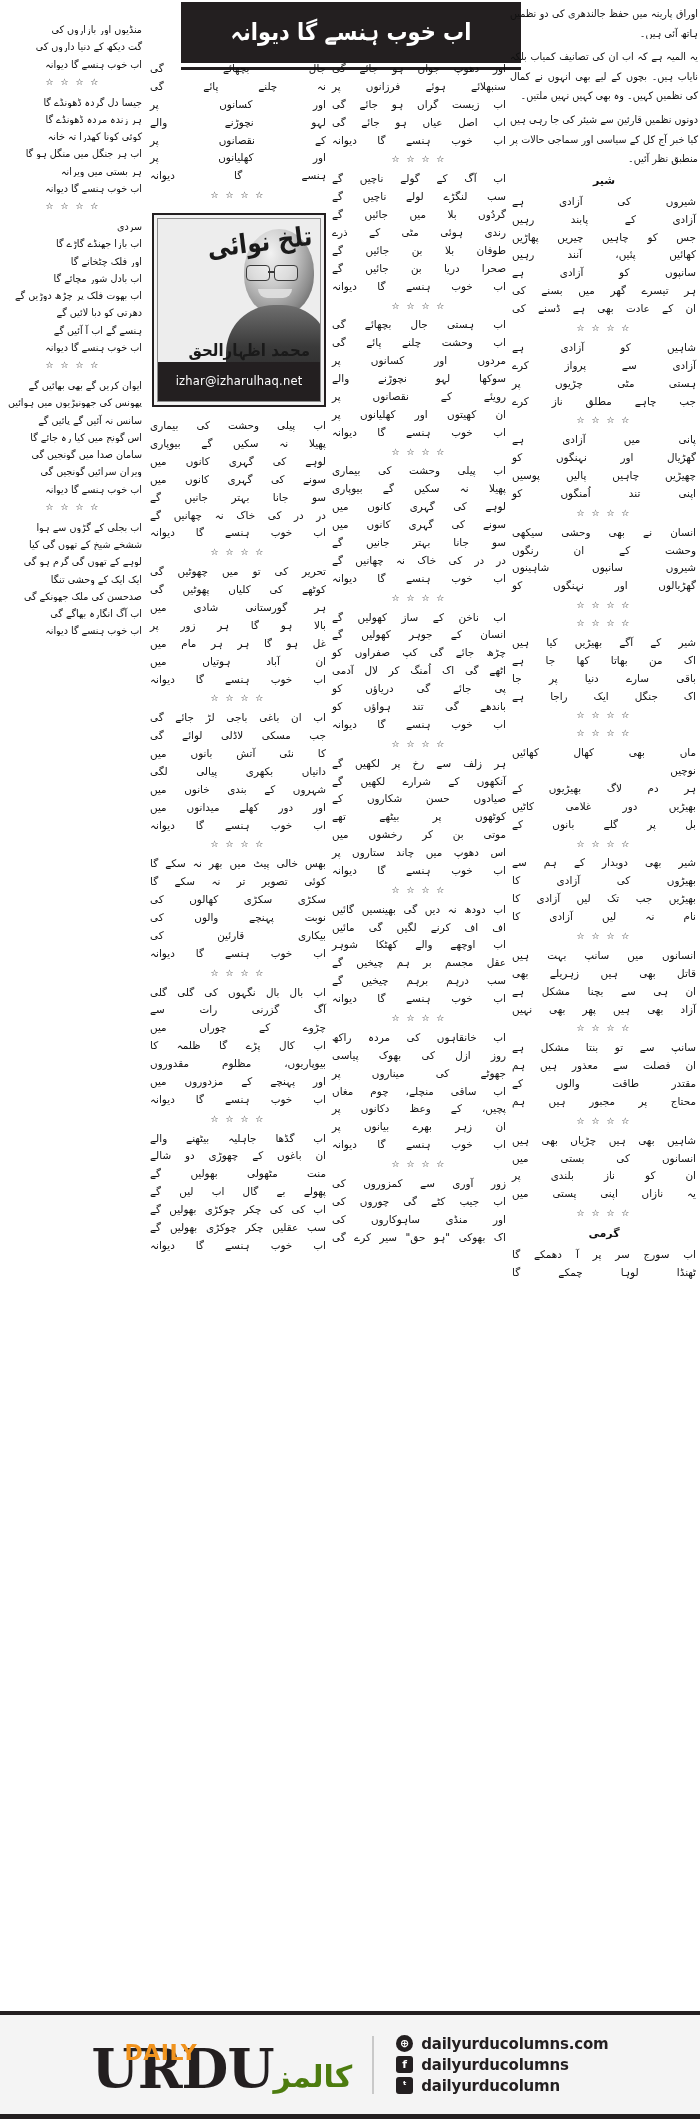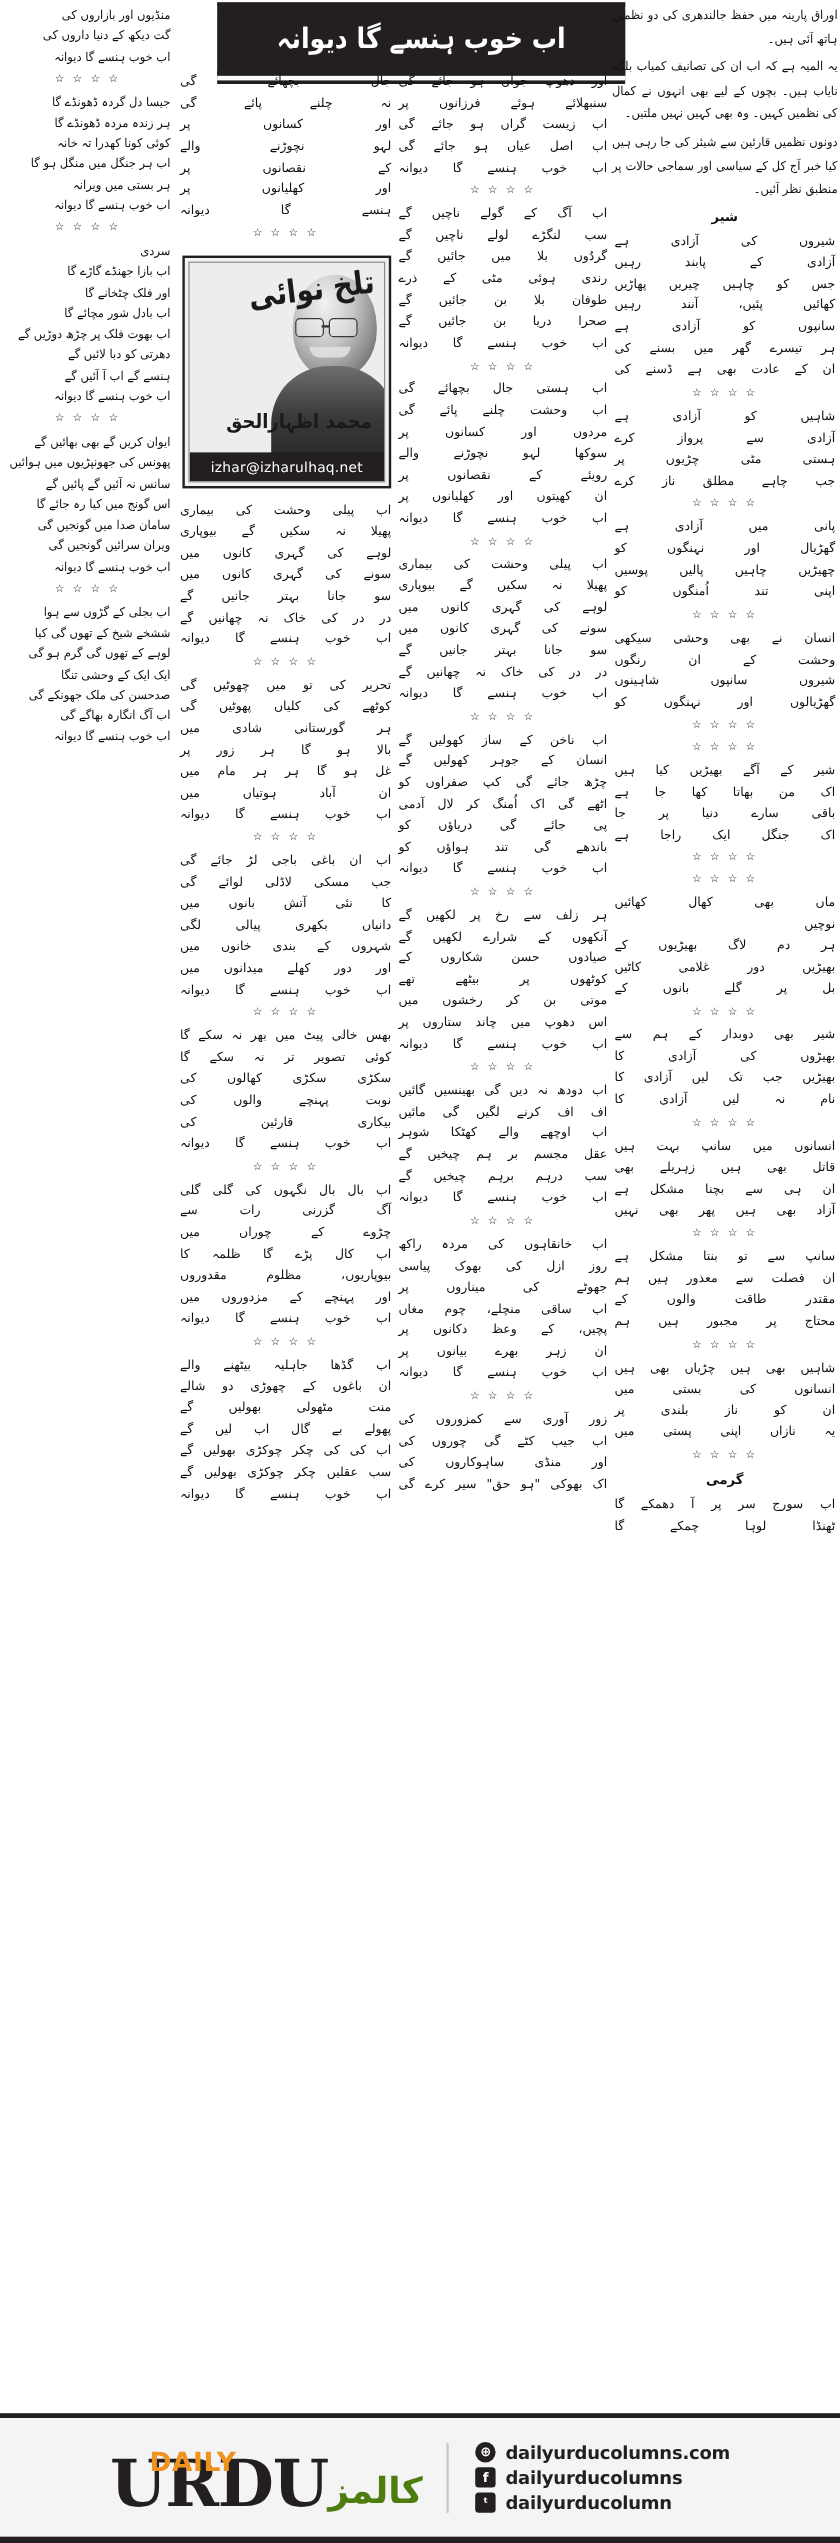--- a/index.html
+++ b/index.html
@@ -37,21 +37,21 @@
     font-size:9.2px;line-height:1.65;
   }
   #col1{right:2px;  width:188px;}
   #col2{right:192px;width:178px;}
   #col3{right:372px;width:180px;}
   #col4{right:556px;width:142px;}
 
   #col1{padding-top:4px;}
   #col2{padding-top:60px;}
   #col3{padding-top:60px;}
-  #col4{padding-top:4px;}
+  #col4{padding-top:20px;}
 
   
   .prose{
     font-size:9.6px;line-height:1.95;text-align:justify;
     direction:rtl;letter-spacing:0;
     margin:0 0 6px 0;
     transform:scaleY(1.06);
     transform-origin:top right;
   }
 
@@ -97,21 +97,21 @@
   .author-card .kicker{
     position:absolute;right:8px;top:12px;font-size:23px;font-weight:bold;
     direction:rtl;color:#1a1a1a;line-height:1;
     transform:rotate(-7deg) scaleY(1.15);
   }
   .author-card .aname{
     position:absolute;right:10px;top:120px;font-size:15px;font-weight:bold;
     direction:rtl;color:#1a1a1a;transform:scaleY(1.1);
   }
   .author-card .mail{
-    position:absolute;left:0;right:0;bottom:0;height:24px;background:#231f20;
+    position:absolute;left:0;right:0;bottom:0;height:39px;background:#231f20;
     color:#fff;font-size:11.5px;display:flex;align-items:center;justify-content:center;
     direction:ltr;letter-spacing:.2px;
   }
   
   .portrait{
     position:absolute;right:-6px;bottom:26px;width:96px;height:150px;
   }
   .portrait .head{
     position:absolute;left:14px;top:4px;width:70px;height:86px;border-radius:50% 50% 46% 46%;
     background:radial-gradient(ellipse at 38% 28%, #f2f2f2 0%, #c9c9c9 38%, #8e8e8e 70%, #4a4a4a 100%);

